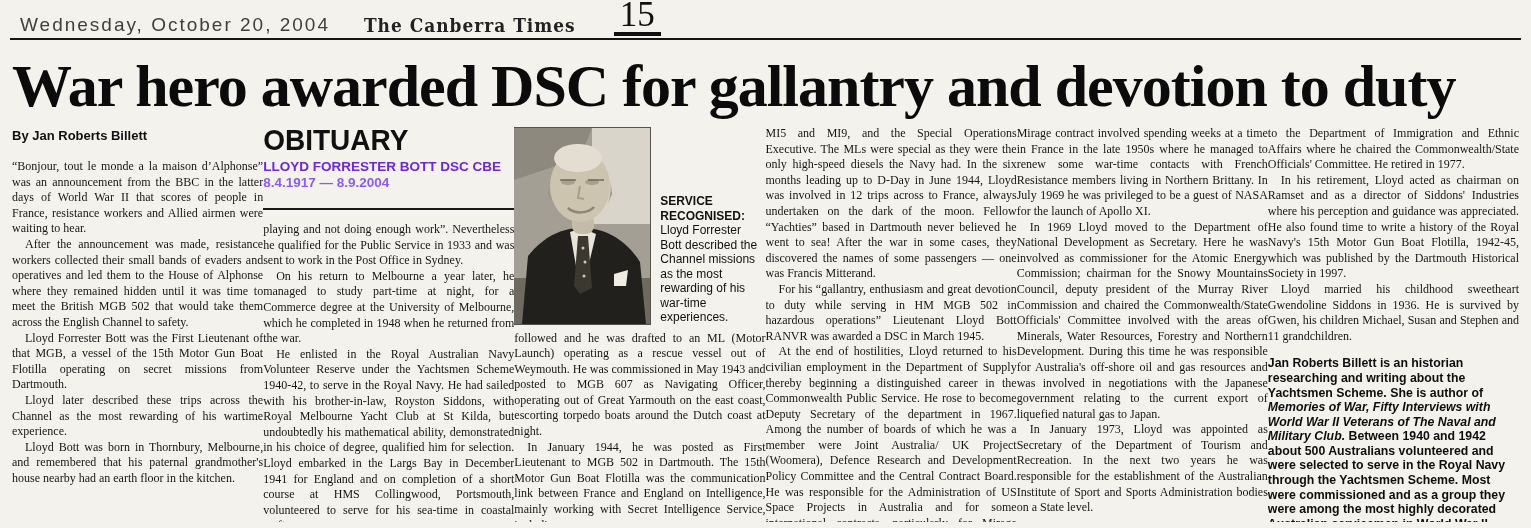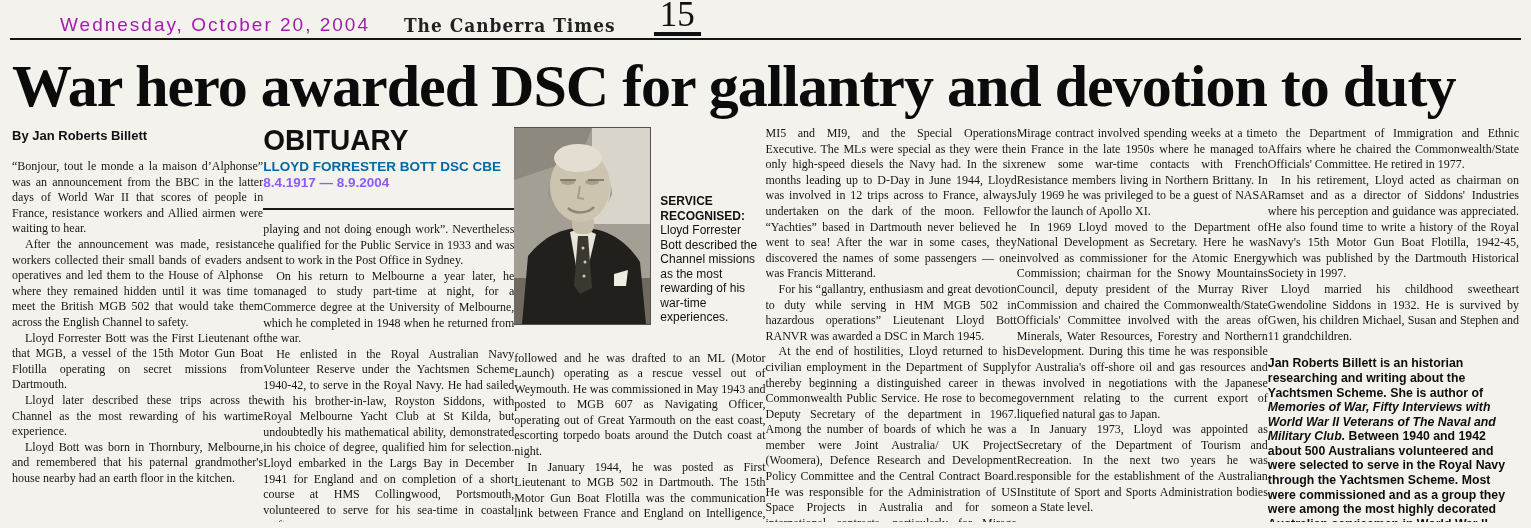--- a/index.html
+++ b/index.html
@@ -9,21 +9,21 @@
     background:#f3f2ed;
     color:#141414;
     overflow:hidden;
   }
   .page { width:1531px; height:528px; padding:6px 10px 0 10px; overflow:hidden; position:relative; }
 
   
   .masthead-row { display:flex; align-items:flex-end; height:30px; padding:0 2px; }
   .edition-date {
     font-family:"Liberation Sans", sans-serif;
-    font-size:19px; letter-spacing:2px; color:#a21caf; padding-left:8px;margin-left:40px;
+    font-size:19px; letter-spacing:2px; color:#404040; padding-left:8px;
   }
   .masthead {
     font-family:"DejaVu Serif", serif;
     font-weight:bold; font-size:17px; letter-spacing:1px; color:#222;
     margin-left:34px; transform:scaleY(1.08);
   }
   .page-num {
     font-family:"Liberation Serif", serif;
     font-size:35px; line-height:30px; font-weight:normal; color:#111;
     margin-left:38px; padding:0 6px 2px 6px; border-bottom:4px solid #111;
@@ -57,30 +57,30 @@
   }
 
   
   .obit-label {
     font-family:"Liberation Sans", sans-serif;
     font-weight:bold; font-size:28px; letter-spacing:0; line-height:28px; color:#101010;
     transform:scaleY(1.05); transform-origin:left top;
   }
   .obit-name {
     font-family:"Liberation Sans", sans-serif;
-    font-weight:bold; font-size:13.5px; margin-top:5px; color:#0369a1;
+    font-weight:bold; font-size:13.5px; margin-top:5px; color:#6d28d9;
   }
   .obit-dates {
     font-family:"Liberation Sans", sans-serif;
     font-weight:bold; font-size:13.5px; margin-top:1px; color:#8b5cf6;
   }
   .obit-rule { border:none; border-top:2px solid #1a1a1a; margin:18px 0 12px 0; }
 
   
-  .photo-block { display:flex; margin:2px 0 26px 0; }
+  .photo-block { display:flex; margin:2px 0 6px 0; }
   .photo-frame {
     width:136px; height:196px; flex:0 0 136px; background:#9b978d;
     outline:1px solid #55524b; overflow:hidden;
   }
   .photo-frame svg { display:block; }
   .caption {
     flex:1 1 auto; padding:66px 0 0 10px;
     font-family:"Liberation Sans", sans-serif;
     font-size:12px; line-height:14.5px; color:#111;
   }
@@ -197,21 +197,21 @@
           <p class="para">Mirage contract involved spending weeks at a time in France in the late 1950s where he managed to renew some war-time contacts with French Resistance members living in Northern Brittany. In July 1969 he was privileged to be a guest of NASA for the launch of Apollo XI.</p>
           <p class="para">In 1969 Lloyd moved to the Department of National Development as Secretary. Here he was involved as commissioner for the Atomic Energy Commission; chairman for the Snowy Mountains Council, deputy president of the Murray River Commission and chaired the Commonwealth/State Officials' Committee involved with the areas of Minerals, Water Resources, Forestry and Northern Development. During this time he was responsible for Australia's off-shore oil and gas resources and was involved in negotiations with the Japanese government relating to the current export of liquefied natural gas to Japan.</p>
           <p class="para">In January 1973, Lloyd was appointed as Secretary of the Department of Tourism and Recreation. In the next two years he was responsible for the establishment of the Australian Institute of Sport and Sports Administration bodies on a State level.</p>
         </div>
     </div>
 
     <div class="col">
       <div class="paras">
           <p class="para">to the Department of Immigration and Ethnic Affairs where he chaired the Commonwealth/State Officials' Committee. He retired in 1977.</p>
           <p class="para">In his retirement, Lloyd acted as chairman on Ramset and as a director of Siddons' Industries where his perception and guidance was appreciated. He also found time to write a history of the Royal Navy's 15th Motor Gun Boat Flotilla, 1942-45, which was published by the Dartmouth Historical Society in 1997.</p>
-          <p class="para">Lloyd married his childhood sweetheart Gwendoline Siddons in 1932. He is survived by Gwen, his children Michael, Susan and Stephen and 11 grandchildren.</p>
+          <p class="para">Lloyd married his childhood sweetheart Gwendoline Siddons in 1936. He is survived by Gwen, his children Michael, Susan and Stephen and 11 grandchildren.</p>
         </div>
       <div class="footer-note">
         <span>Jan Roberts Billett is an historian researching and writing about the Yachtsmen Scheme. She is author of </span><span class="italic">Memories of War, Fifty Interviews with World War II Veterans of The Naval and Military Club.</span><span> Between 1940 and 1942 about 500 Australians volunteered and were selected to serve in the Royal Navy through the Yachtsmen Scheme. Most were commissioned and as a group they were among the most highly decorated Australian servicemen in World War II. They were awarded nine George Medals, four George Crosses, thirty DSCs, thirty-three Mentioned in Despatches, three OBEs, one MBE and one CMG</span>
       </div>
     </div>
 
   </div>
 </div>
 
 </body></html>

